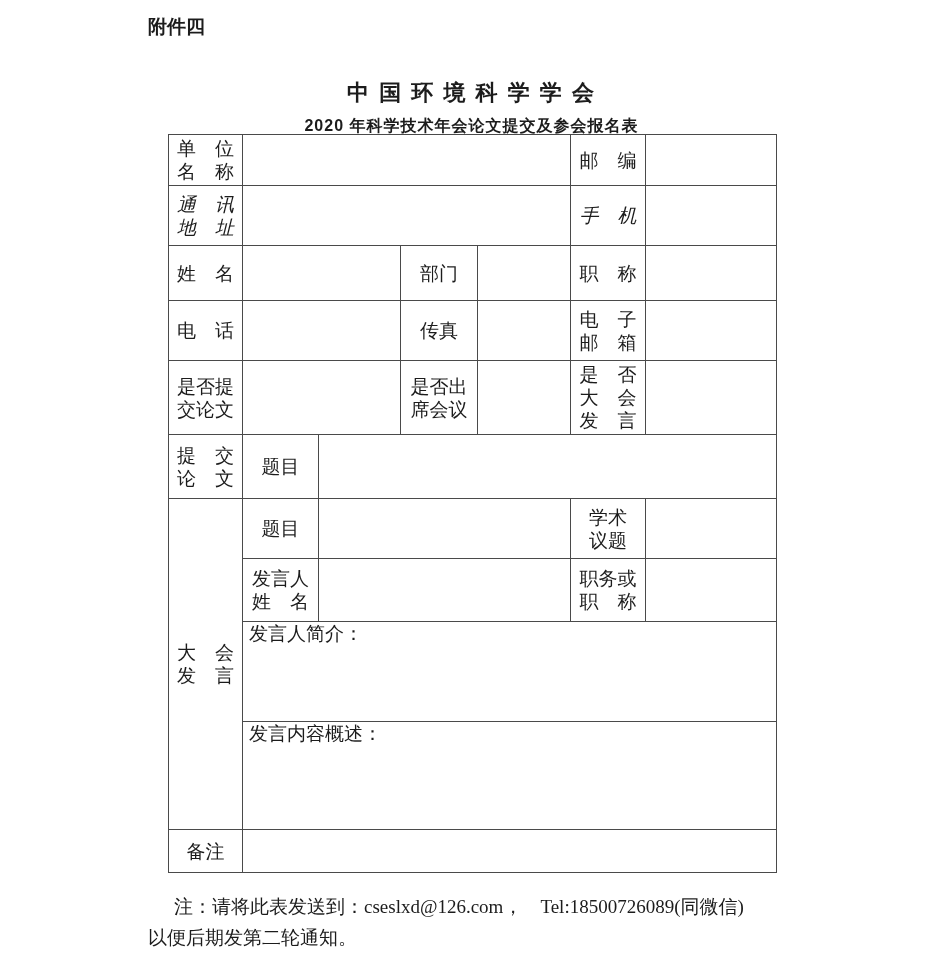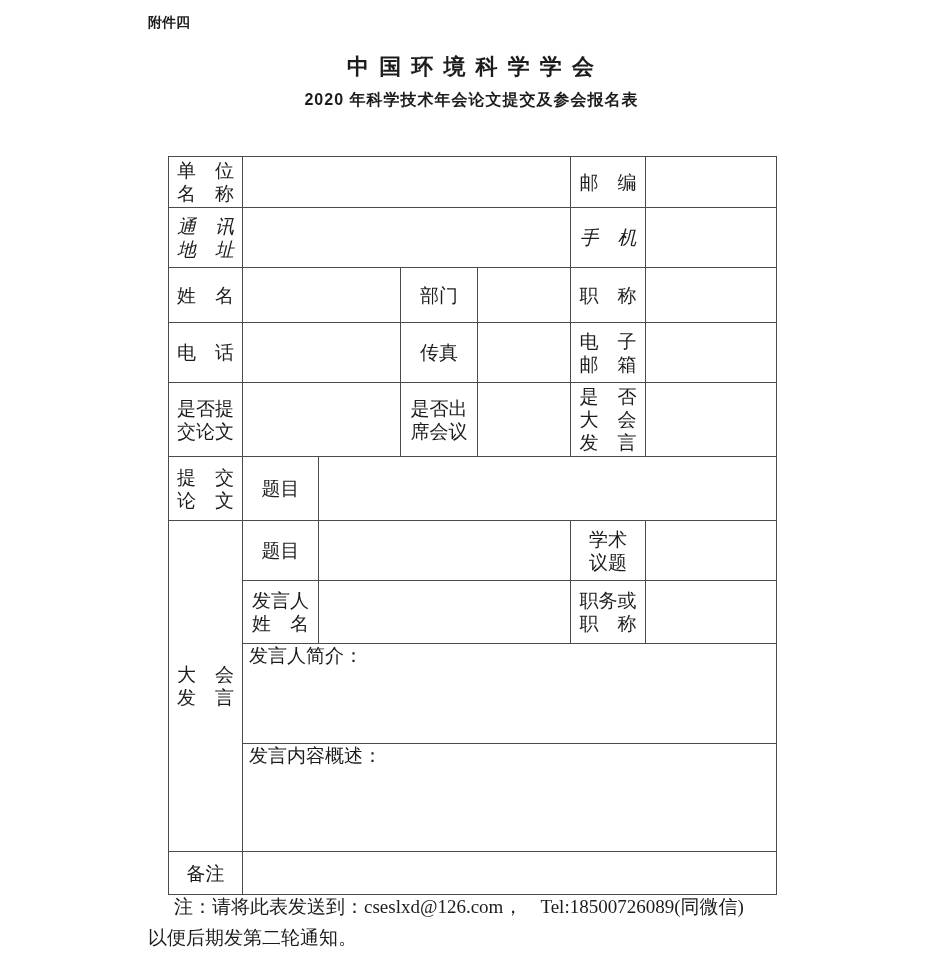--- a/index.html
+++ b/index.html
@@ -4,33 +4,33 @@
 <style>
   html,body{margin:0;padding:0;background:#ffffff;}
   .page{
     position:relative;width:943px;height:979px;background:#ffffff;
     font-family:"Liberation Serif","DejaVu Serif",serif;color:#1c1c1c;
     overflow:hidden;
   }
   .attachment{
     position:absolute;left:148px;top:14px;
     font-family:"Liberation Sans","DejaVu Sans",sans-serif;
-    font-weight:bold;font-size:14px;
+    font-weight:bold;font-size:19px;
   }
   .titles{position:absolute;left:0;top:52px;width:943px;text-align:center;}
   .title1{
     font-family:"Liberation Sans","DejaVu Sans",sans-serif;
-    font-weight:bold;font-size:22px;letter-spacing:2px;line-height:30px;
+    font-weight:bold;font-size:22px;letter-spacing:2px;line-height:30px;margin-top:26px;
   }
   .title2{
     font-family:"Liberation Sans","DejaVu Sans",sans-serif;
     font-weight:bold;font-size:16px;letter-spacing:1px;line-height:32px;margin-top:2px;
   }
   table.form{
-    position:absolute;left:168px;top:156px;
+    position:absolute;left:168px;top:134px;
     border-collapse:collapse;table-layout:fixed;width:608px;
   }
   table.form td{
     border:1px solid #4a4a4a;
     font-size:19px;line-height:23px;
     overflow:hidden;
   }
   td.lbl{
     text-align:center;vertical-align:middle;
     white-space:pre-line;padding:2px 3px;

